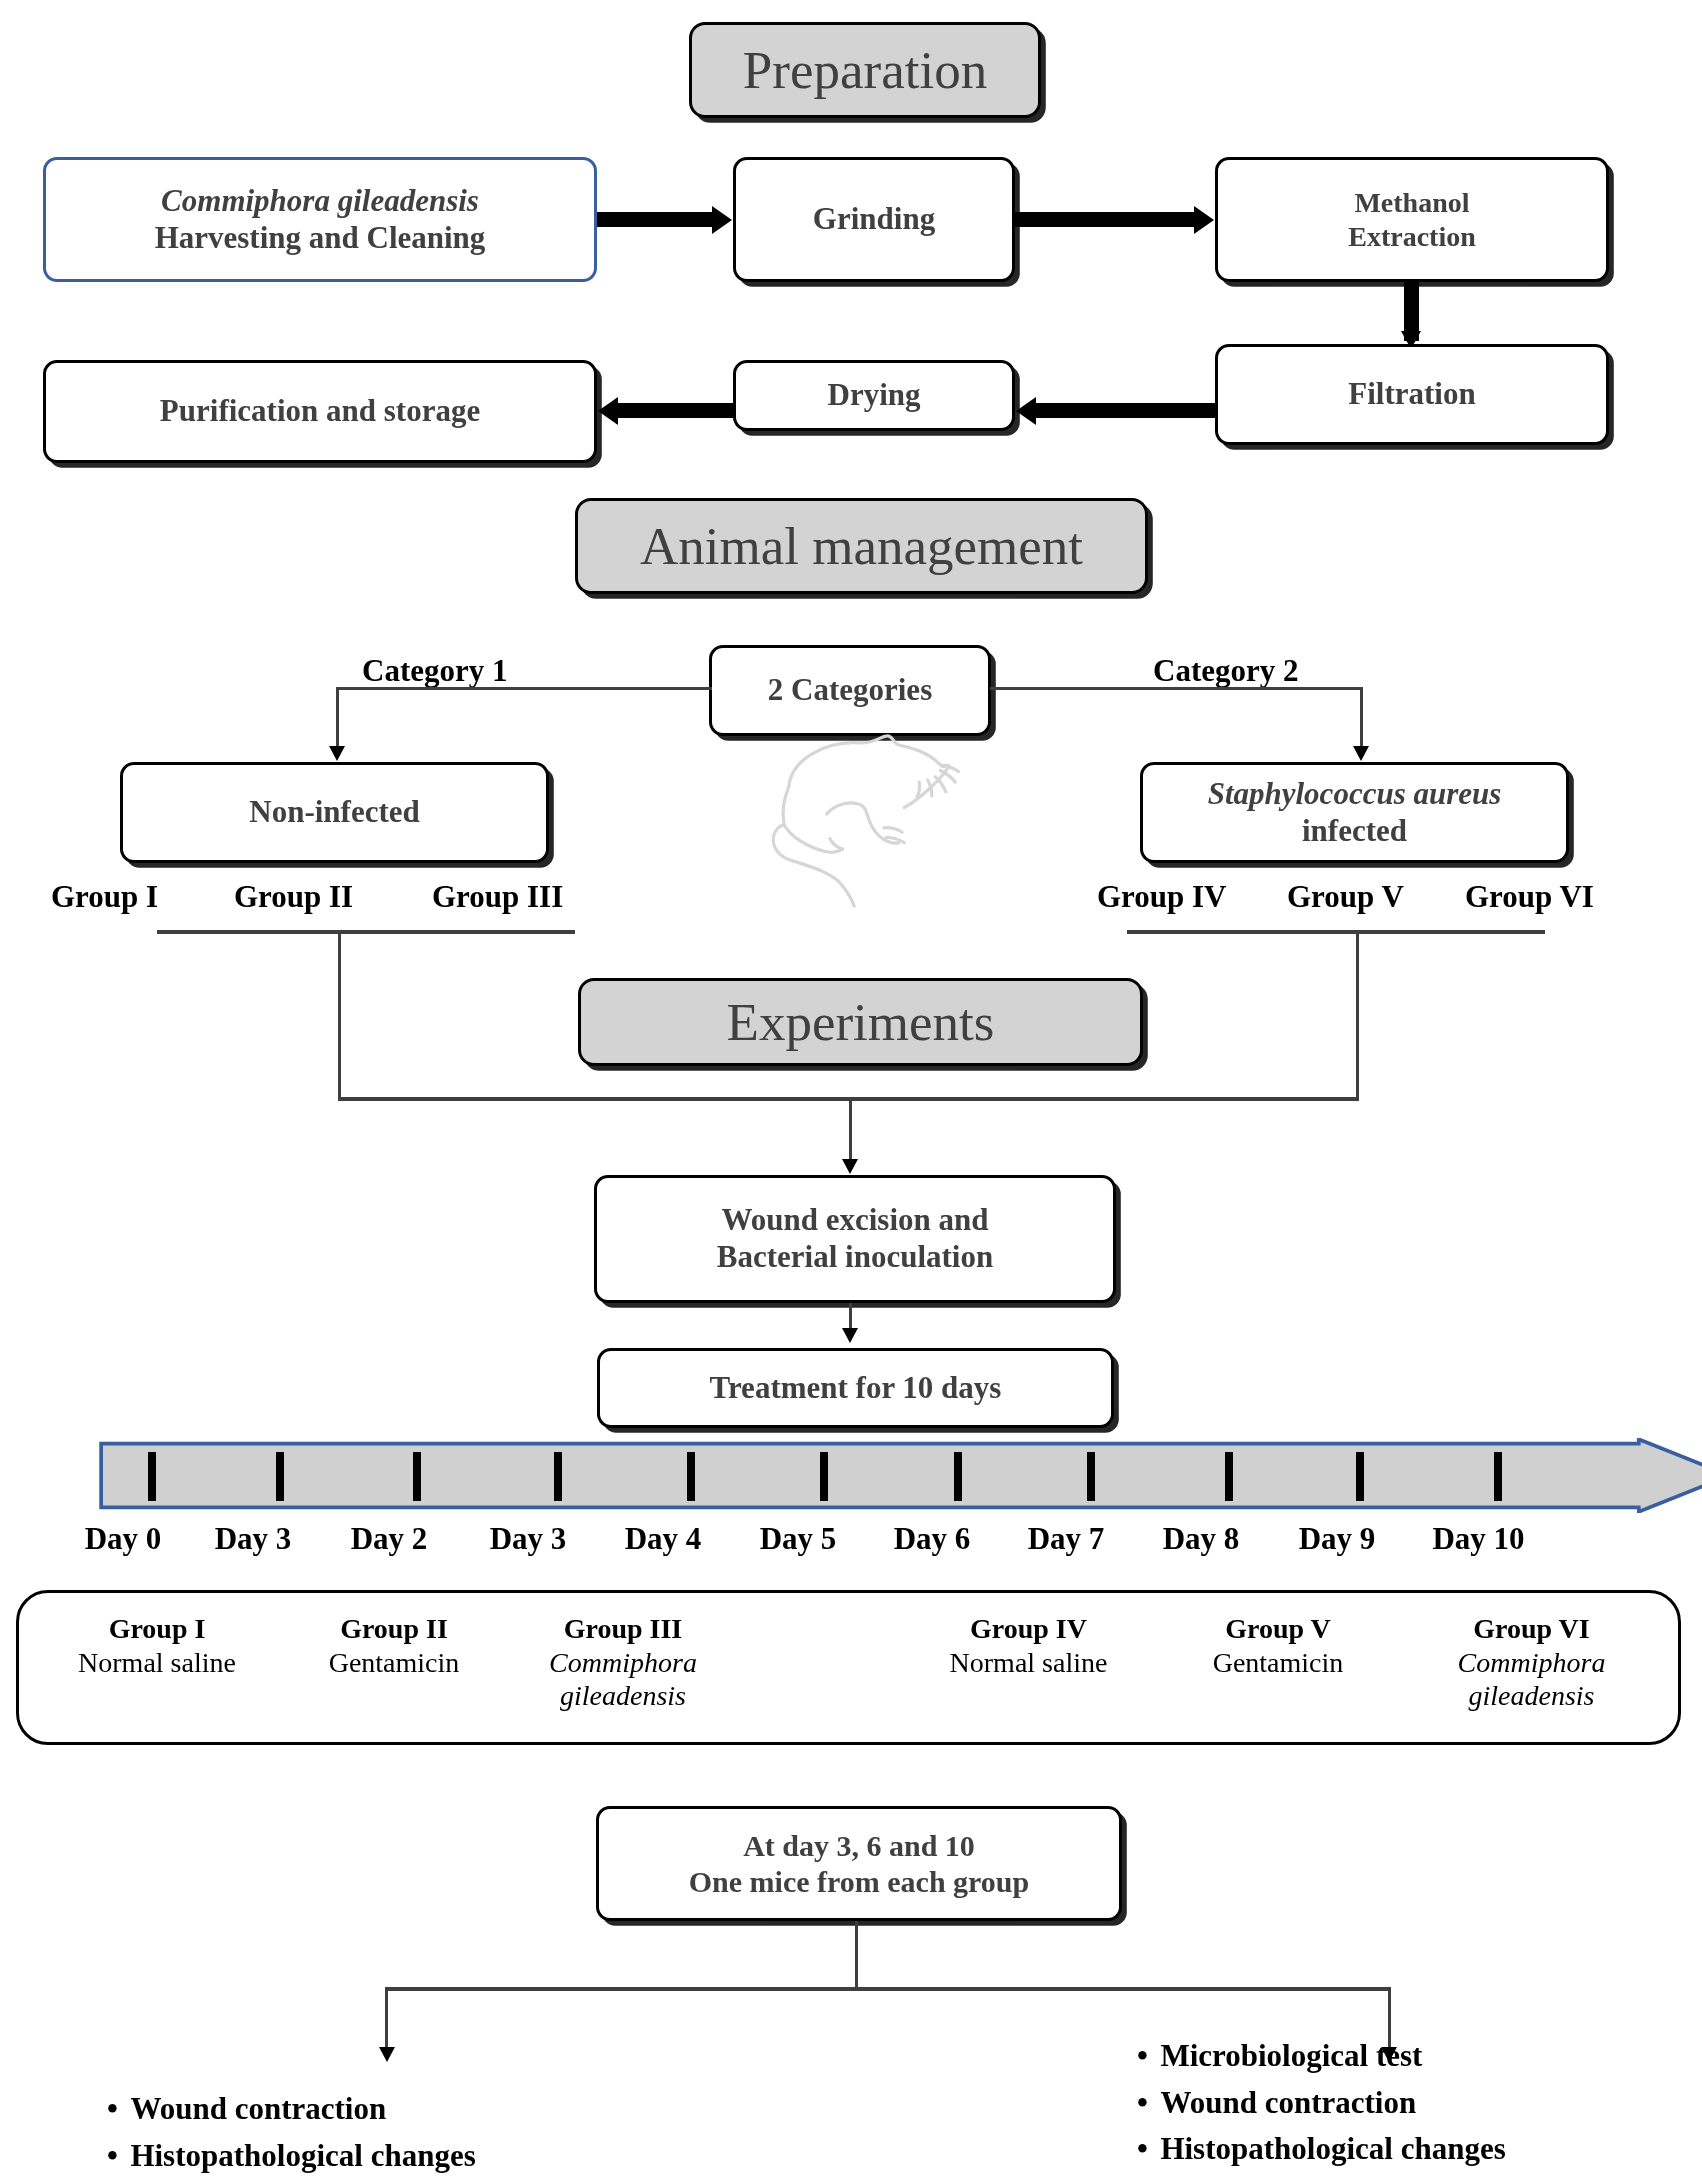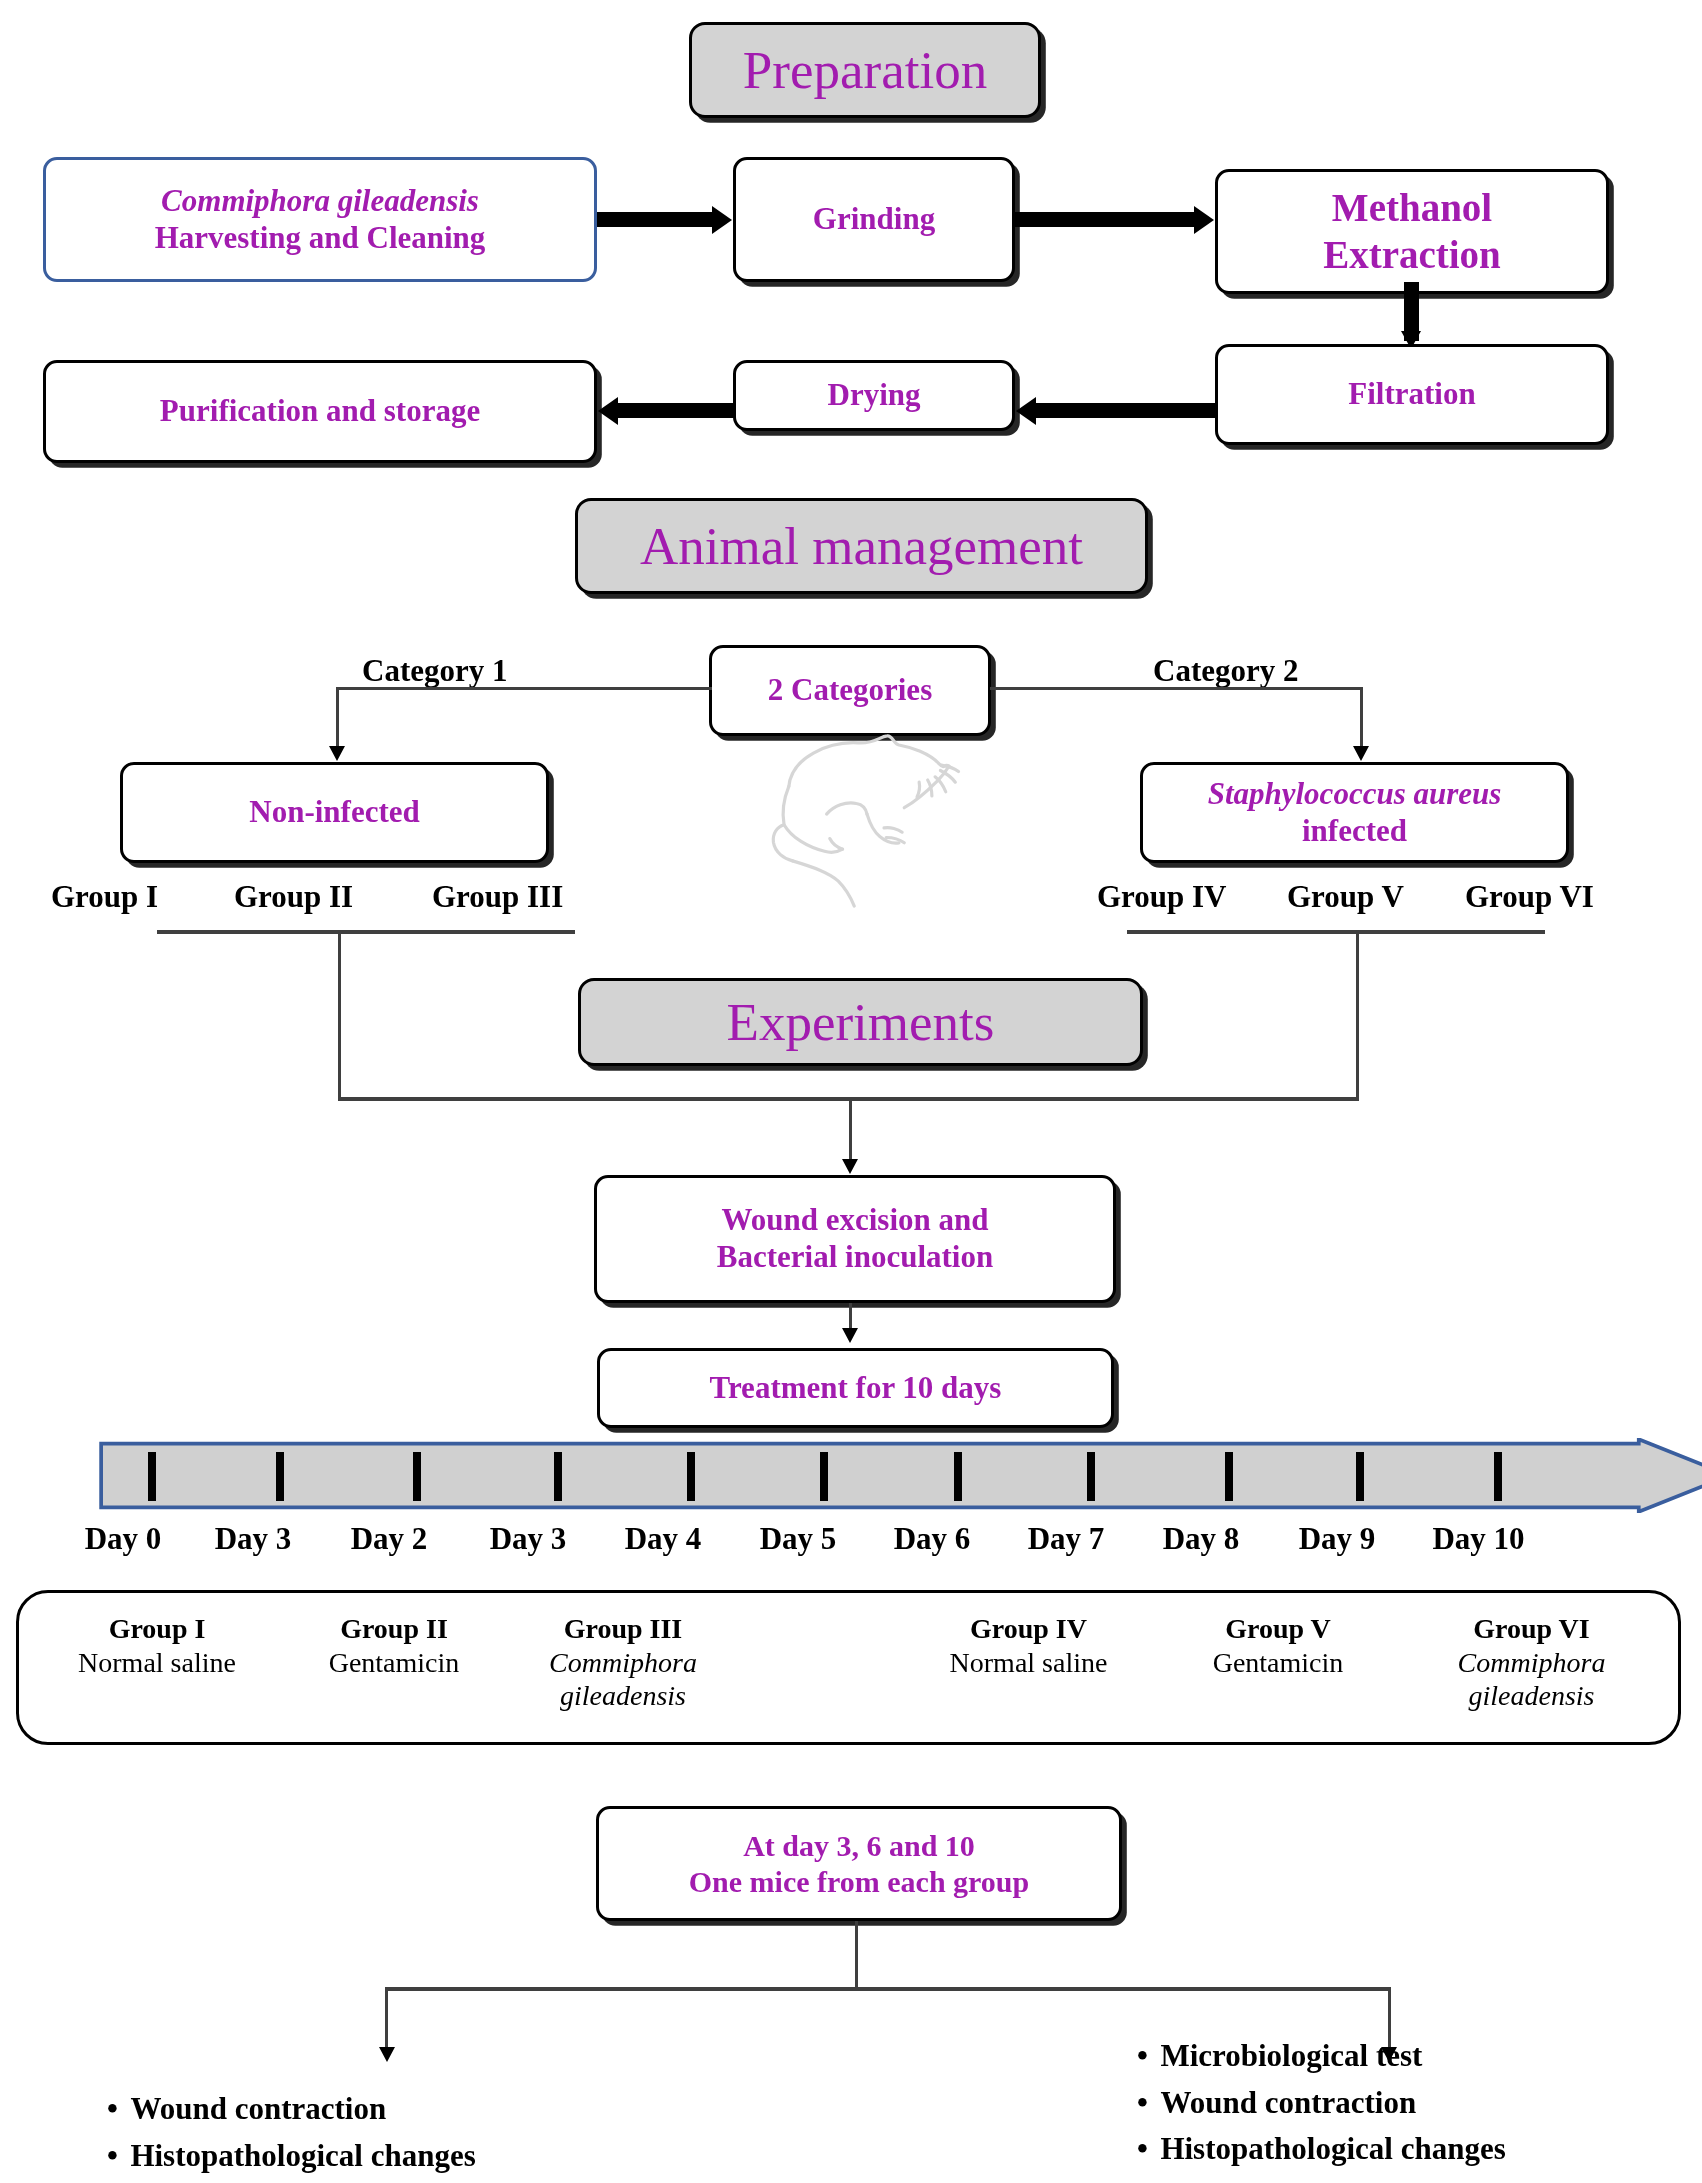--- a/index.html
+++ b/index.html
@@ -23,21 +23,21 @@
     position: absolute;
     box-sizing: border-box;
     display: flex;
     align-items: center;
     justify-content: center;
     text-align: center;
     background: #ffffff;
     border: 3.7px solid #000000;
     border-radius: 19px;
     font-weight: bold;
-    color: #a21caf;
+    color: #404040;
     line-height: 1.18;
     padding: 2.1px 5.3px;
   }
   .node.shadowed {
     box-shadow: 5.3px 5.3px 0 -0.5px rgba(0,0,0,0.85);
   }
   .node.section {
     background: #d3d3d3;
     border: 3.2px solid #000000;
     font-weight: normal;
@@ -156,21 +156,21 @@
     <div>
       <span class="ln it">Commiphora gileadensis</span>
       <span class="ln">Harvesting and Cleaning</span>
     </div>
   </div>
 
   <div class="node shadowed" style="left:733px; top:157px; width:282px; height:125px; font-size:31px; border-radius:14px;">
     <span class="ln">Grinding</span>
   </div>
 
-  <div class="node shadowed" style="left:1215px; top:157px; width:394px; height:125px; font-size:39px; border-radius:14px;margin-top:12px;">
+  <div class="node shadowed" style="left:1215px; top:157px; width:394px; height:125px; font-size:28px; border-radius:14px;">
     <div>
       <span class="ln">Methanol</span>
       <span class="ln">Extraction</span>
     </div>
   </div>
 
   <div class="hline" style="left:597px; top:212px; width:118px; height:15px;"></div>
   <div class="arrow-right" style="left:712px; top:206px;"></div>
 
   <div class="hline" style="left:1015px; top:212px; width:181px; height:15px;"></div>

